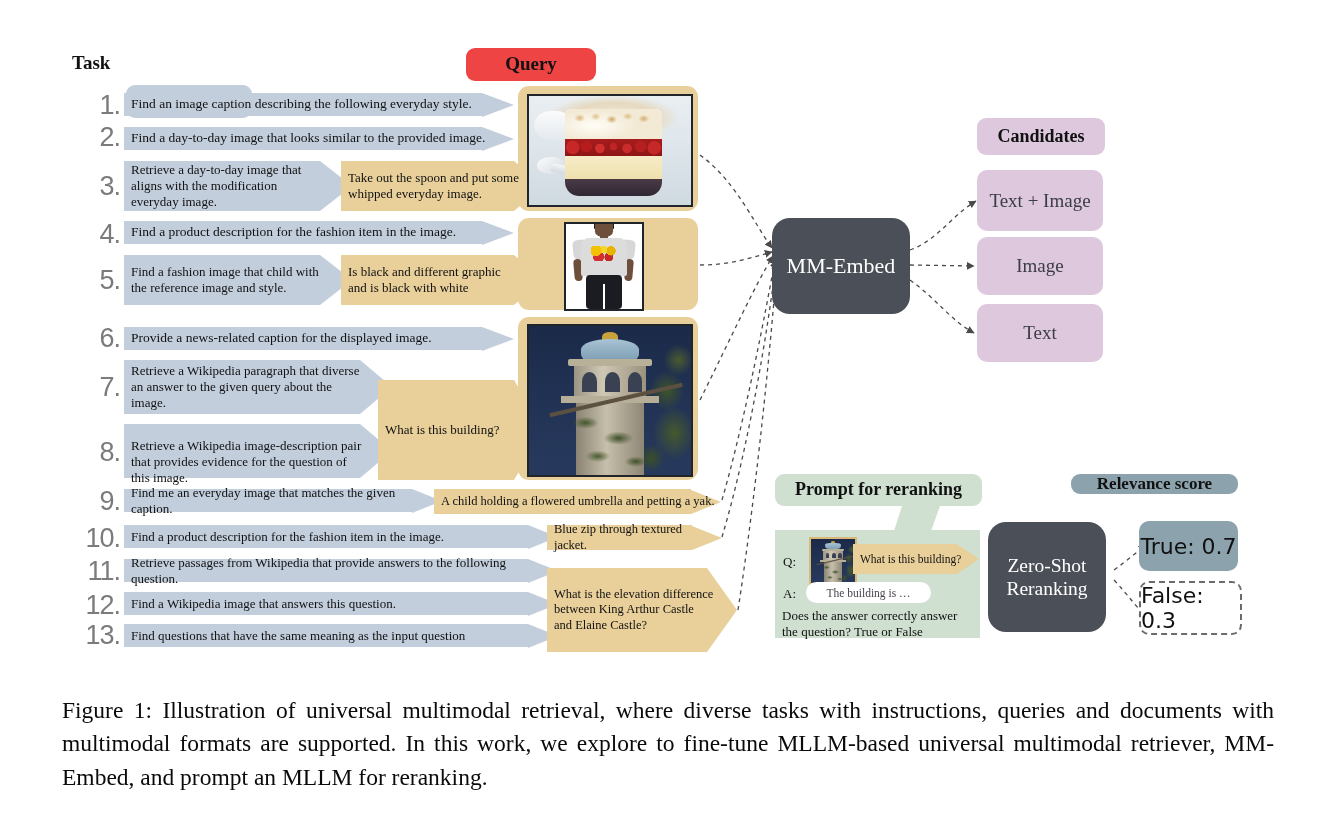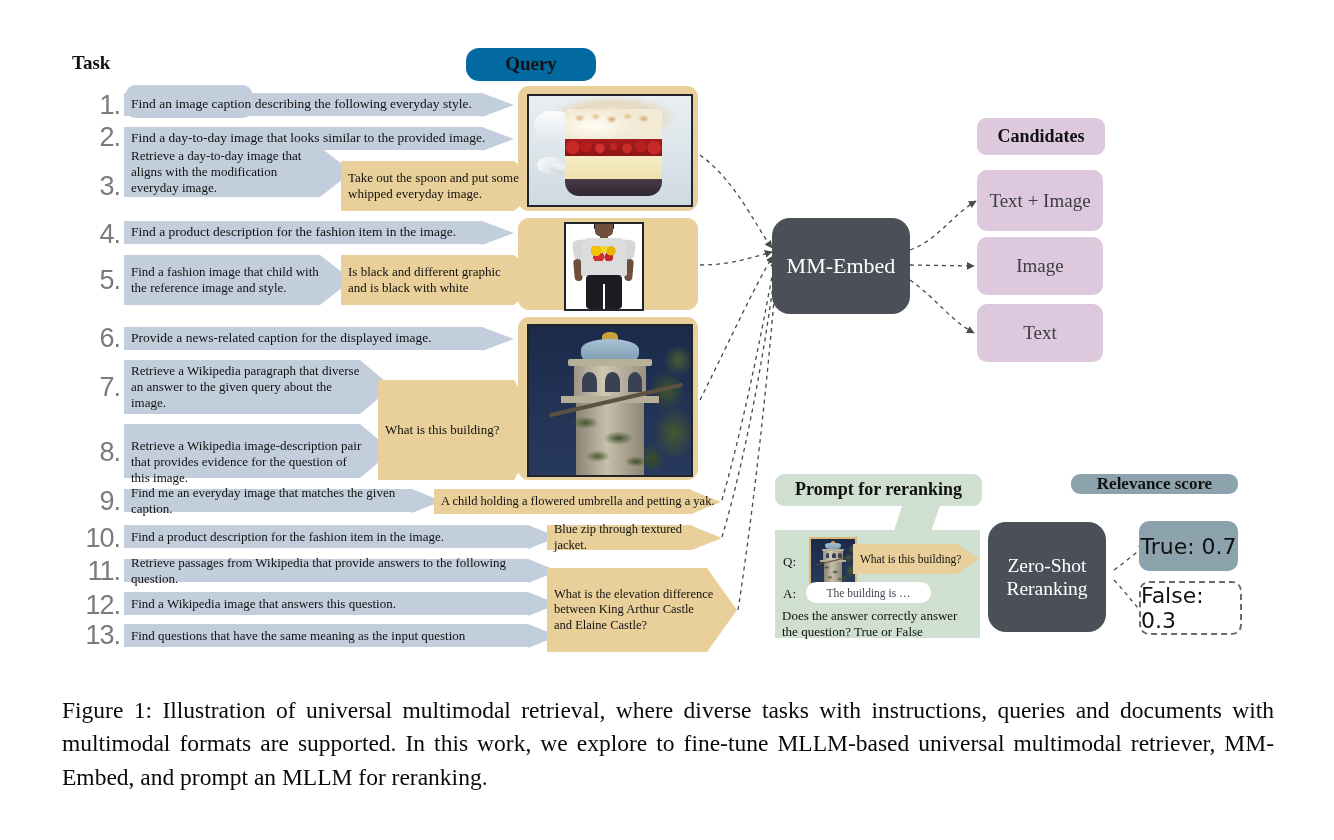--- a/index.html
+++ b/index.html
@@ -10,21 +10,21 @@
   }
   .stage{position:absolute;left:0;top:0;width:1334px;height:840px;}
 
   
   .chip{
     position:absolute;box-sizing:border-box;
     border-radius:9px;display:flex;align-items:center;justify-content:center;
     font-weight:bold;color:#111;text-align:center;line-height:1.1;
   }
   .chip-instruction{background:#c3cedd;}
-  .chip-query{background:#0369a1;border-radius:13px;}
+  .chip-query{background:#ef4444;}
   .chip-candidates{background:#ddc8dd;}
   .chip-prompt{background:#cfdfd0;}
   .chip-relevance{background:#8ca3ae;}
 
   .task-hdr{
     position:absolute;font-weight:bold;font-size:19px;color:#111;
   }
 
   
   .tasknum{
@@ -248,21 +248,21 @@
     <div class="head" style="left:358px;border-width:12.5px 0 12.5px 32px;border-left-color:#c3cedd;"></div>
     <div class="txt" style="font-size:13.5px;">Find an image caption describing the following everyday style.</div>
   </div>
 
   <div class="arrow a-blue" style="left:124px;top:127px;width:390px;height:23px;">
     <div class="body" style="width:358px;"></div>
     <div class="head" style="left:358px;border-width:12.5px 0 12.5px 32px;border-left-color:#c3cedd;"></div>
     <div class="txt" style="font-size:13.5px;">Find a day-to-day image that looks similar to the provided image.</div>
   </div>
 
-  <div class="arrow a-blue" style="left:124px;top:147px;width:228px;height:50px;">
+  <div class="arrow a-blue" style="left:124px;top:161px;width:228px;height:50px;">
     <div class="body" style="width:196px;"></div>
     <div class="head" style="left:196px;border-width:25px 0 25px 32px;border-left-color:#c3cedd;"></div>
     <div class="txt" style="font-size:13px;width:196px;">Retrieve a day-to-day image that aligns with the modification everyday image.</div>
   </div>
 
   <div class="arrow a-blue" style="left:124px;top:221px;width:390px;height:23px;">
     <div class="body" style="width:358px;"></div>
     <div class="head" style="left:358px;border-width:12.5px 0 12.5px 32px;border-left-color:#c3cedd;"></div>
     <div class="txt" style="font-size:13.5px;">Find a product description for the fashion item in the image.</div>
   </div>

